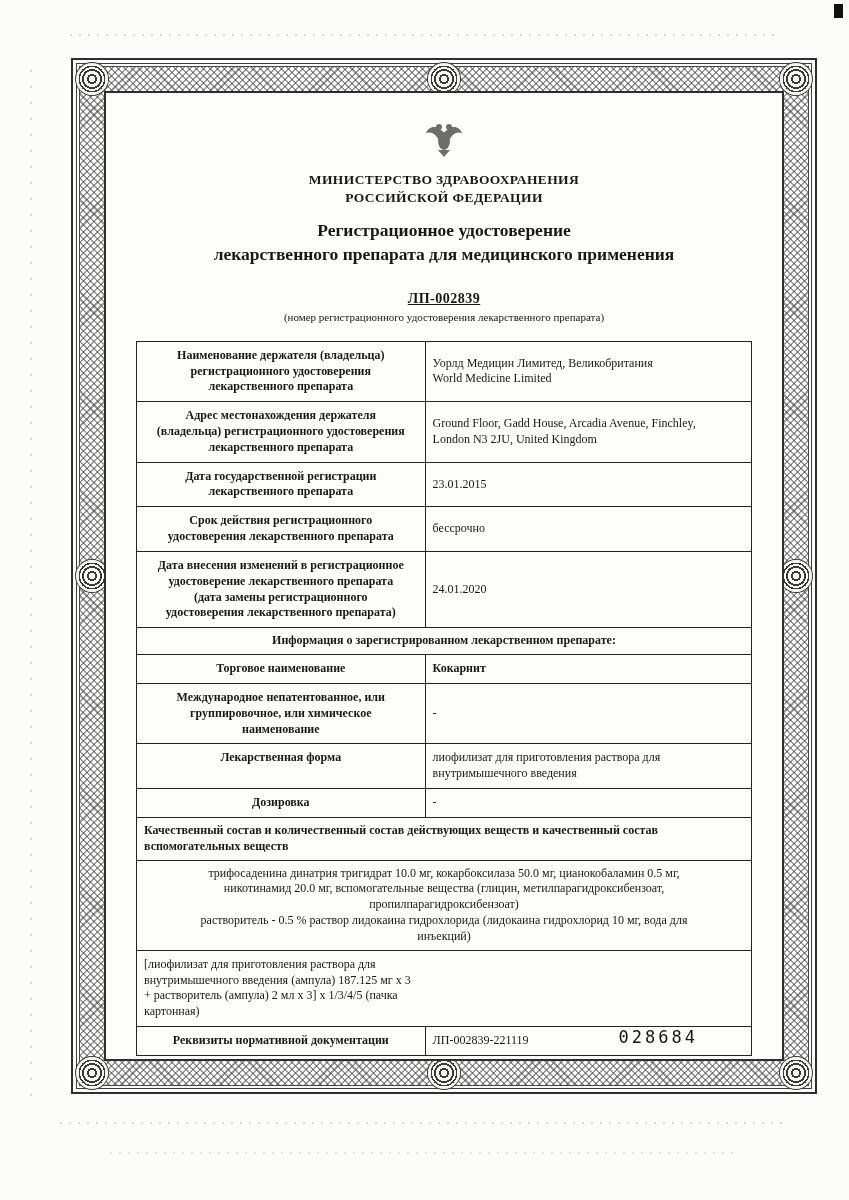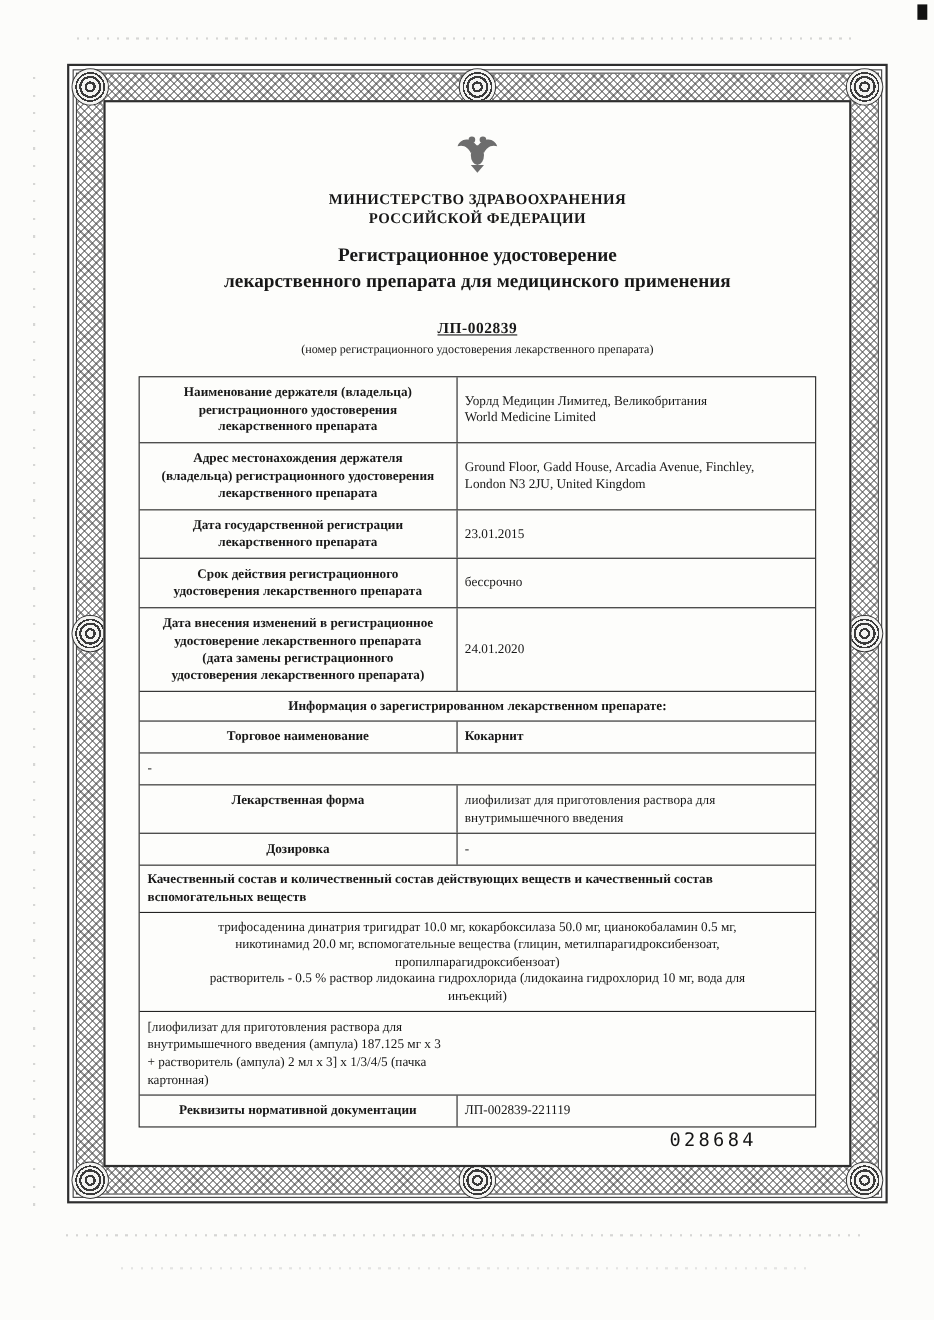--- a/index.html
+++ b/index.html
@@ -11,21 +11,21 @@
   
   .artifact-corner{position:absolute;top:4px;right:6px;width:9px;height:14px;background:#111;}
   .noise-strip{position:absolute;height:2px;background:repeating-linear-gradient(90deg,rgba(0,0,0,.28) 0 2px,transparent 2px 9px);opacity:.55;}
   .noise-top{top:34px;left:70px;right:70px;}
   .noise-bottom1{top:1122px;left:60px;right:60px;}
   .noise-bottom2{top:1152px;left:110px;right:110px;opacity:.35;}
   .noise-left{position:absolute;left:30px;top:70px;height:1030px;width:2px;
     background:repeating-linear-gradient(180deg,rgba(0,0,0,.3) 0 2px,transparent 2px 16px);opacity:.5;}
 
   
-  .frame-outer{position:absolute;left:61px;top:58px;width:746px;height:1036px;
+  .frame-outer{position:absolute;left:71px;top:58px;width:746px;height:1036px;
     box-sizing:border-box;border:2px solid #2e2e2e;padding:3px;background:#fff;}
   .frame-mid{height:100%;box-sizing:border-box;border:1px solid #3c3c3c;padding:2px;}
   .band{height:100%;box-sizing:border-box;border:1px solid #464646;padding:24px;position:relative;
     background:
       repeating-linear-gradient(45deg,rgba(70,70,70,.55) 0 1.5px,transparent 1.5px 5px),
       repeating-linear-gradient(-45deg,rgba(70,70,70,.55) 0 1.5px,transparent 1.5px 5px);}
   .rosette{position:absolute;width:32px;height:32px;border-radius:50%;
     background:radial-gradient(circle,#f4f4f2 0 3px,#3a3a3a 3px 5px,#f4f4f2 5px 8px,#3a3a3a 8px 10px,#f4f4f2 10px 12px,#3a3a3a 12px 13.5px,#f4f4f2 13.5px);
     box-shadow:0 0 0 1px #3a3a3a;}
   .ros-tl{top:-4px;left:-4px;} .ros-tr{top:-4px;right:-4px;}
@@ -146,20 +146,23 @@
           </div>
 
           <div class="row full center">Информация о зарегистрированном лекарственном препарате:</div>
 
           <div class="row">
             <div class="cell label">Торговое наименование</div>
             <div class="cell value v-bold">Кокарнит</div>
           </div>
 
           <div class="row">
+            <div class="cell label">Международное непатентованное, или
+группировочное, или химическое
+наименование</div>
             <div class="cell value">-</div>
           </div>
 
           <div class="row">
             <div class="cell label">Лекарственная форма</div>
             <div class="cell value">лиофилизат для приготовления раствора для
 внутримышечного введения</div>
           </div>
 
           <div class="row">

